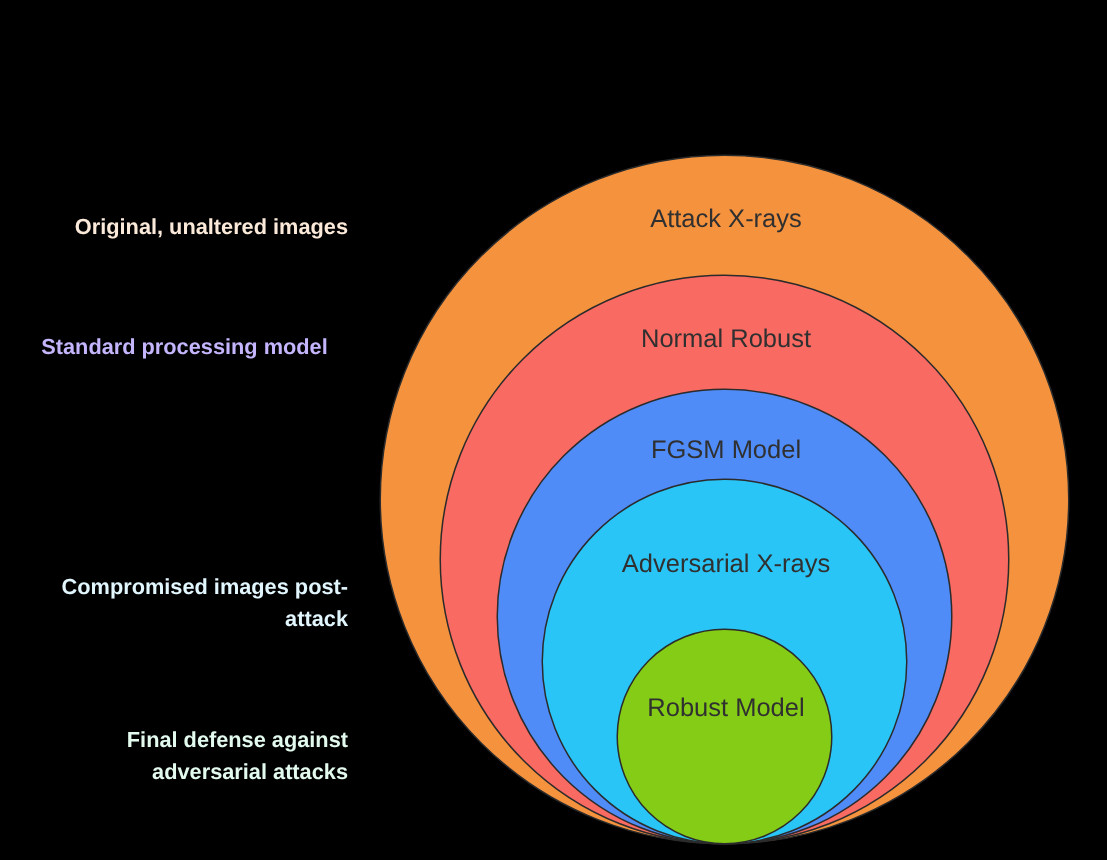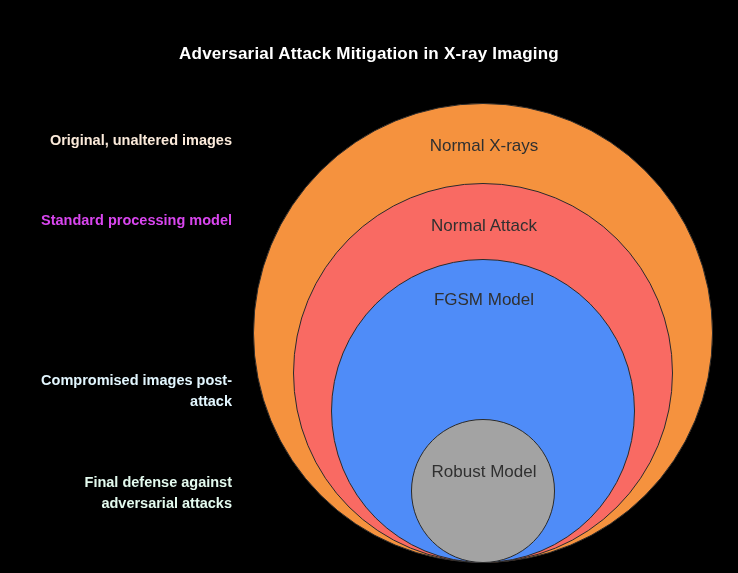--- a/index.html
+++ b/index.html
@@ -34,21 +34,21 @@
     font-weight: bold;
     color: #ffffff;
     letter-spacing: 0.2px;
     white-space: nowrap;
   }
 
   
   #annotations {
     position: absolute;
     left: 14px;
-    top: 4px;
+    top: 16px;
     width: 218px;
     height: 436px;
   }
   .annotation {
     position: absolute;
     left: 0;
     width: 218px;
     text-align: right;
     font-size: 14.5px;
     font-weight: bold;
@@ -76,42 +76,44 @@
     font-size: 17px;
     line-height: 23px;
     font-weight: normal;
   }
 </style>
 </head>
 <body>
 
 <div id="stage" style="background: rgb(0, 0, 0);">
 
-  <div id="chart-title">Adversarial Attack Mitigation in X-ray Imaging</div>
 
   <div id="annotations">
     <div class="annotation" style="top: 126px; color: rgb(251, 234, 218);">Original, unaltered images</div>
-    <div class="annotation" style="top: 206px; color: #d946ef;">Standard processing model</div>
+    <div class="annotation" style="top: 206px; color: #c4b5fd; text-align: center;">Standard processing model</div>
     <div class="annotation" style="top: 468px; color: rgb(227, 250, 238);">Final defense against adversarial attacks</div>
     <div class="annotation" style="top: 366px; color: rgb(226, 246, 254);">Compromised images post-attack</div>
   </div>
 
   <div id="venn">
 
     <div class="ring" id="ring-1" style="left: 253px; top: 103px; width: 460px; height: 460px; background: rgb(245, 146, 62); border-color: rgb(43, 43, 43);">
-      <div class="ring-label" style="left: 0px; top: 30px; width: 460px; color: rgb(48, 48, 48);">Normal X-rays</div>
+      <div class="ring-label" style="left: 0px; top: 30px; width: 460px; color: rgb(48, 48, 48);">Attack X-rays</div>
     </div>
 
     <div class="ring" id="ring-2" style="left: 293px; top: 183px; width: 380px; height: 380px; background: rgb(249, 106, 99); border-color: rgb(43, 43, 43);">
-      <div class="ring-label" style="left: 0px; top: 30px; width: 380px; color: rgb(48, 48, 48);">Normal Attack</div>
+      <div class="ring-label" style="left: 0px; top: 30px; width: 380px; color: rgb(48, 48, 48);">Normal Robust</div>
     </div>
 
     <div class="ring" id="ring-3" style="left: 331px; top: 259px; width: 304px; height: 304px; background: rgb(79, 140, 248); border-color: rgb(43, 43, 43);">
       <div class="ring-label" style="left: 0px; top: 28px; width: 304px; color: rgb(48, 48, 48);">FGSM Model</div>
     </div>
 
+    <div class="ring" id="ring-4" style="left: 361px; top: 319px; width: 244px; height: 244px; background: rgb(41, 197, 246); border-color: rgb(43, 43, 43);">
+      <div class="ring-label" style="left: 32px; top: 44px; width: 180px; color: rgb(48, 48, 48);">Adversarial X-rays</div>
+    </div>
 
-    <div class="ring" id="ring-5" style="left: 411px; top: 419px; width: 144px; height: 144px; background: #a3a3a3; border-color: rgb(43, 43, 43);">
+    <div class="ring" id="ring-5" style="left: 411px; top: 419px; width: 144px; height: 144px; background: #84cc16; border-color: rgb(43, 43, 43);">
       <div class="ring-label" style="left: 12px; top: 40px; width: 120px; color: rgb(48, 48, 48);">Robust Model</div>
     </div>
 
   </div>
 </div>
 
 </body></html>

